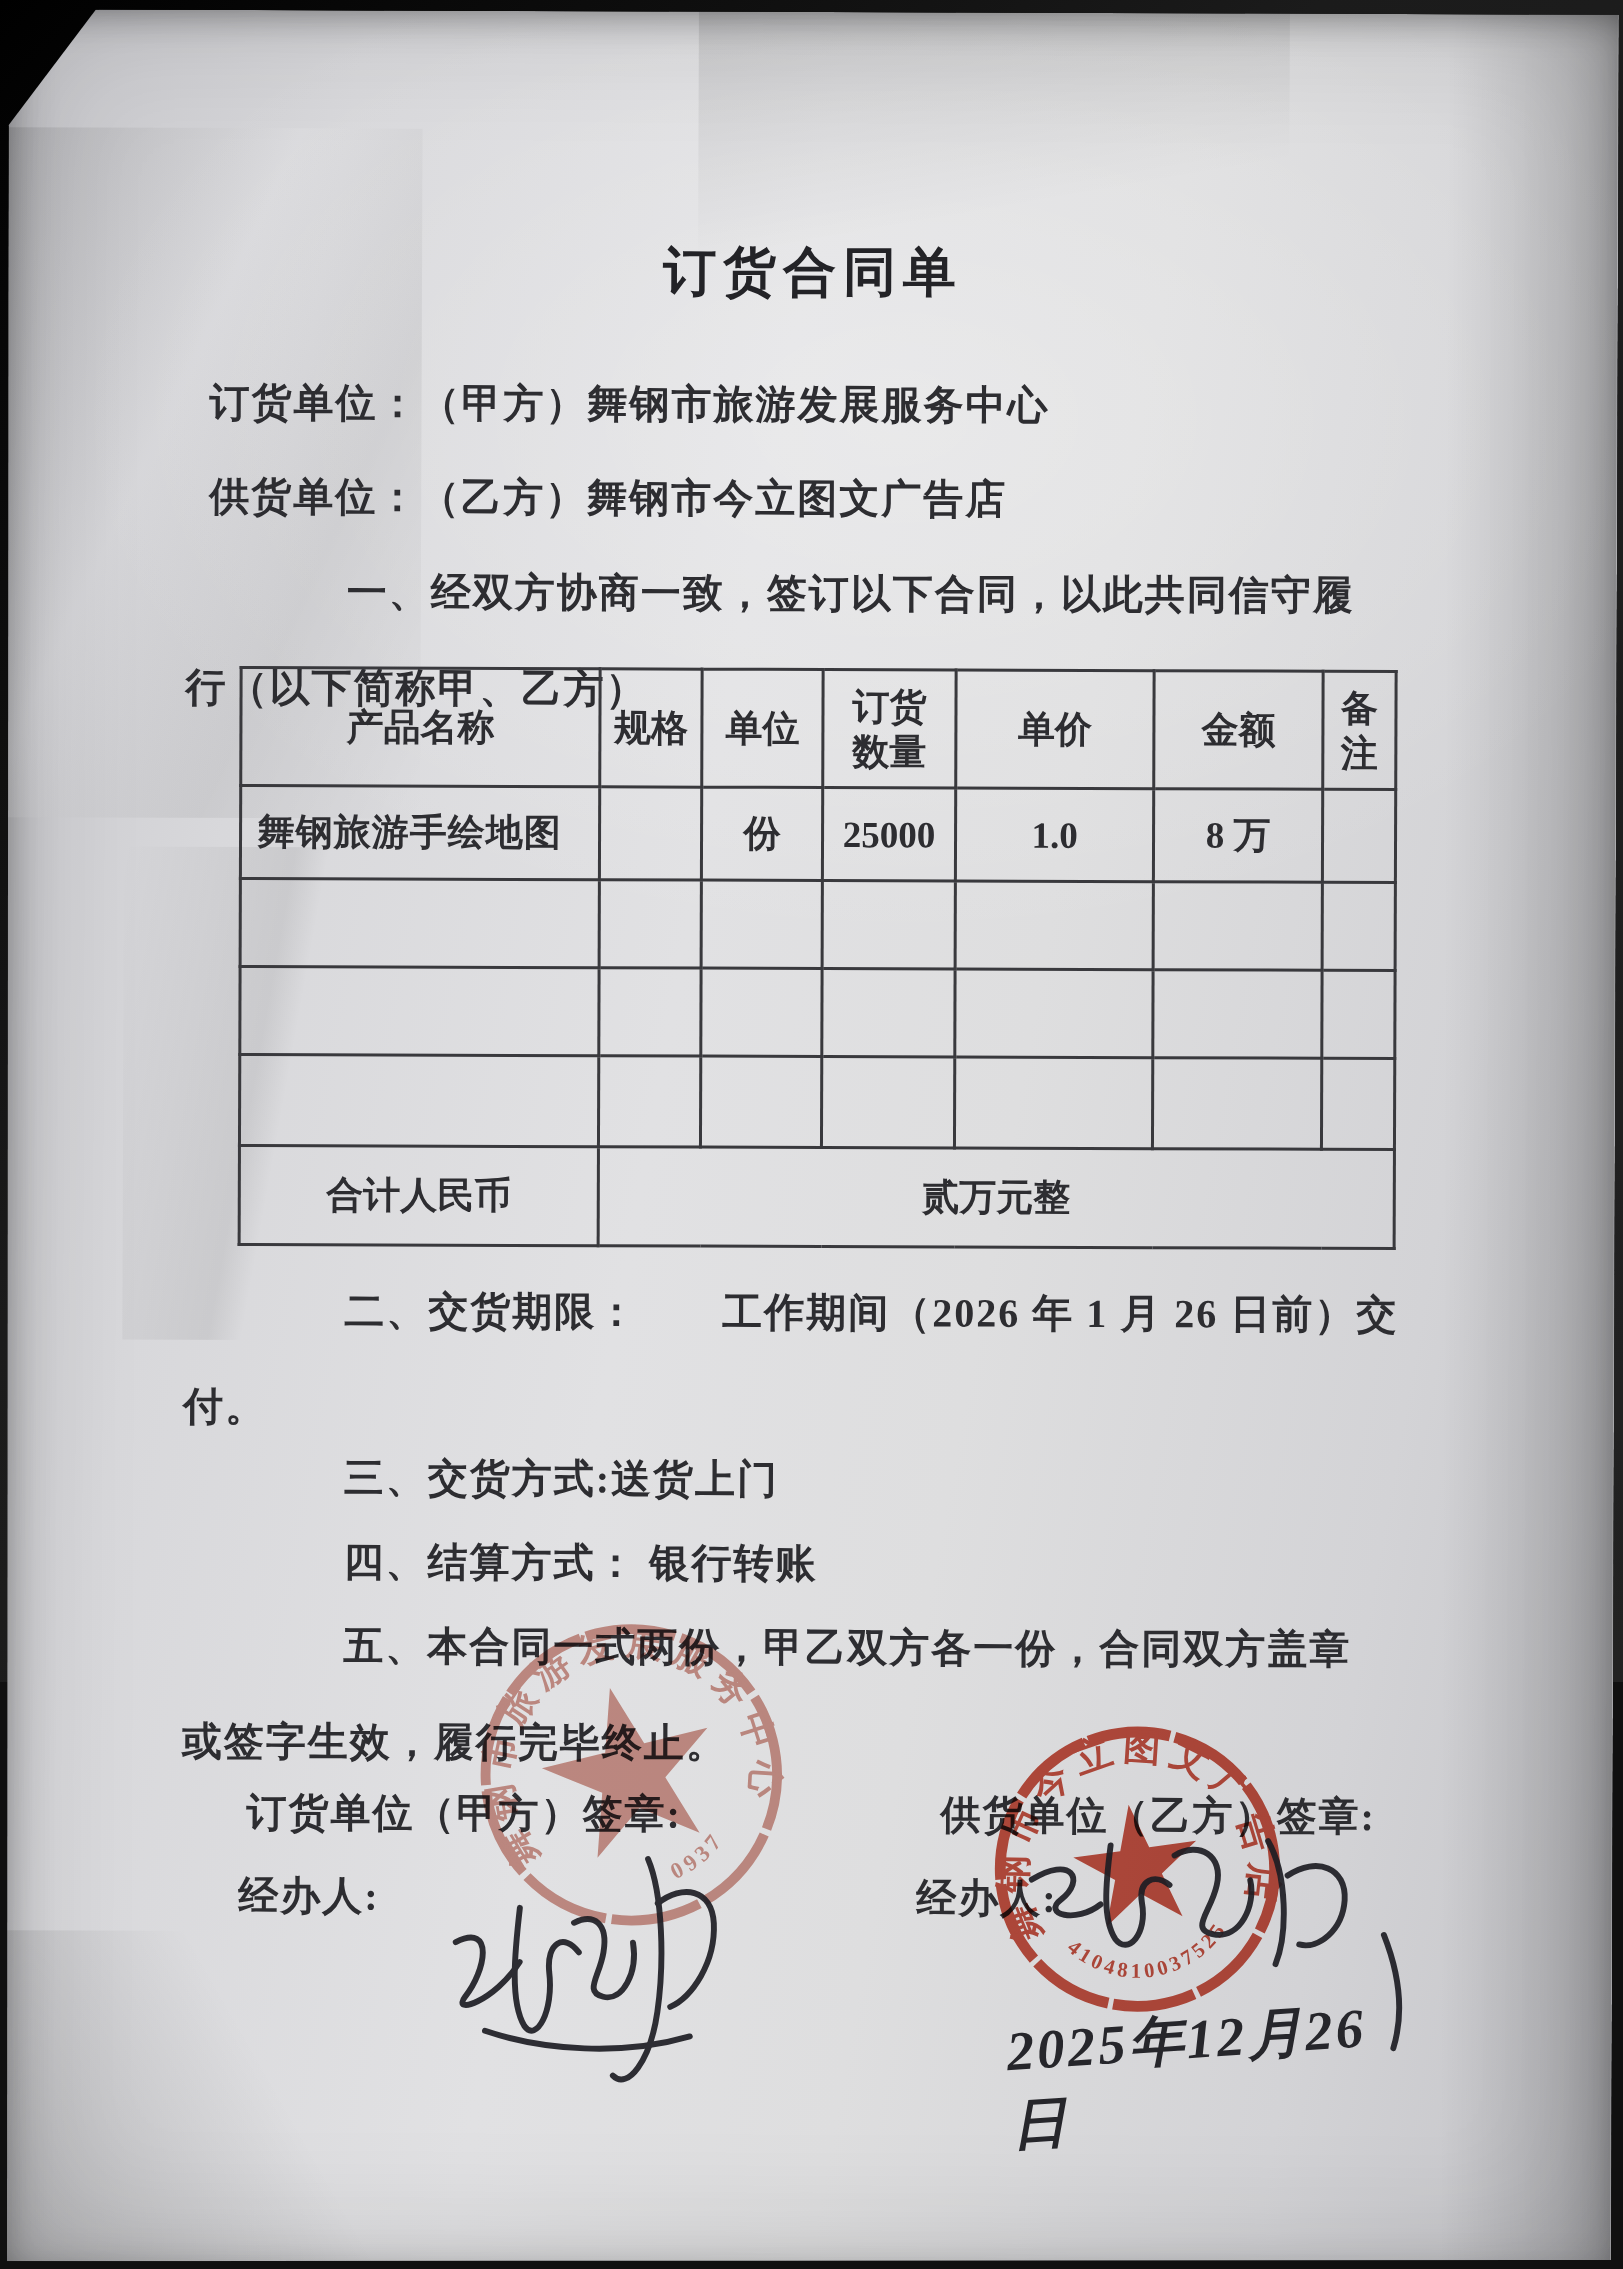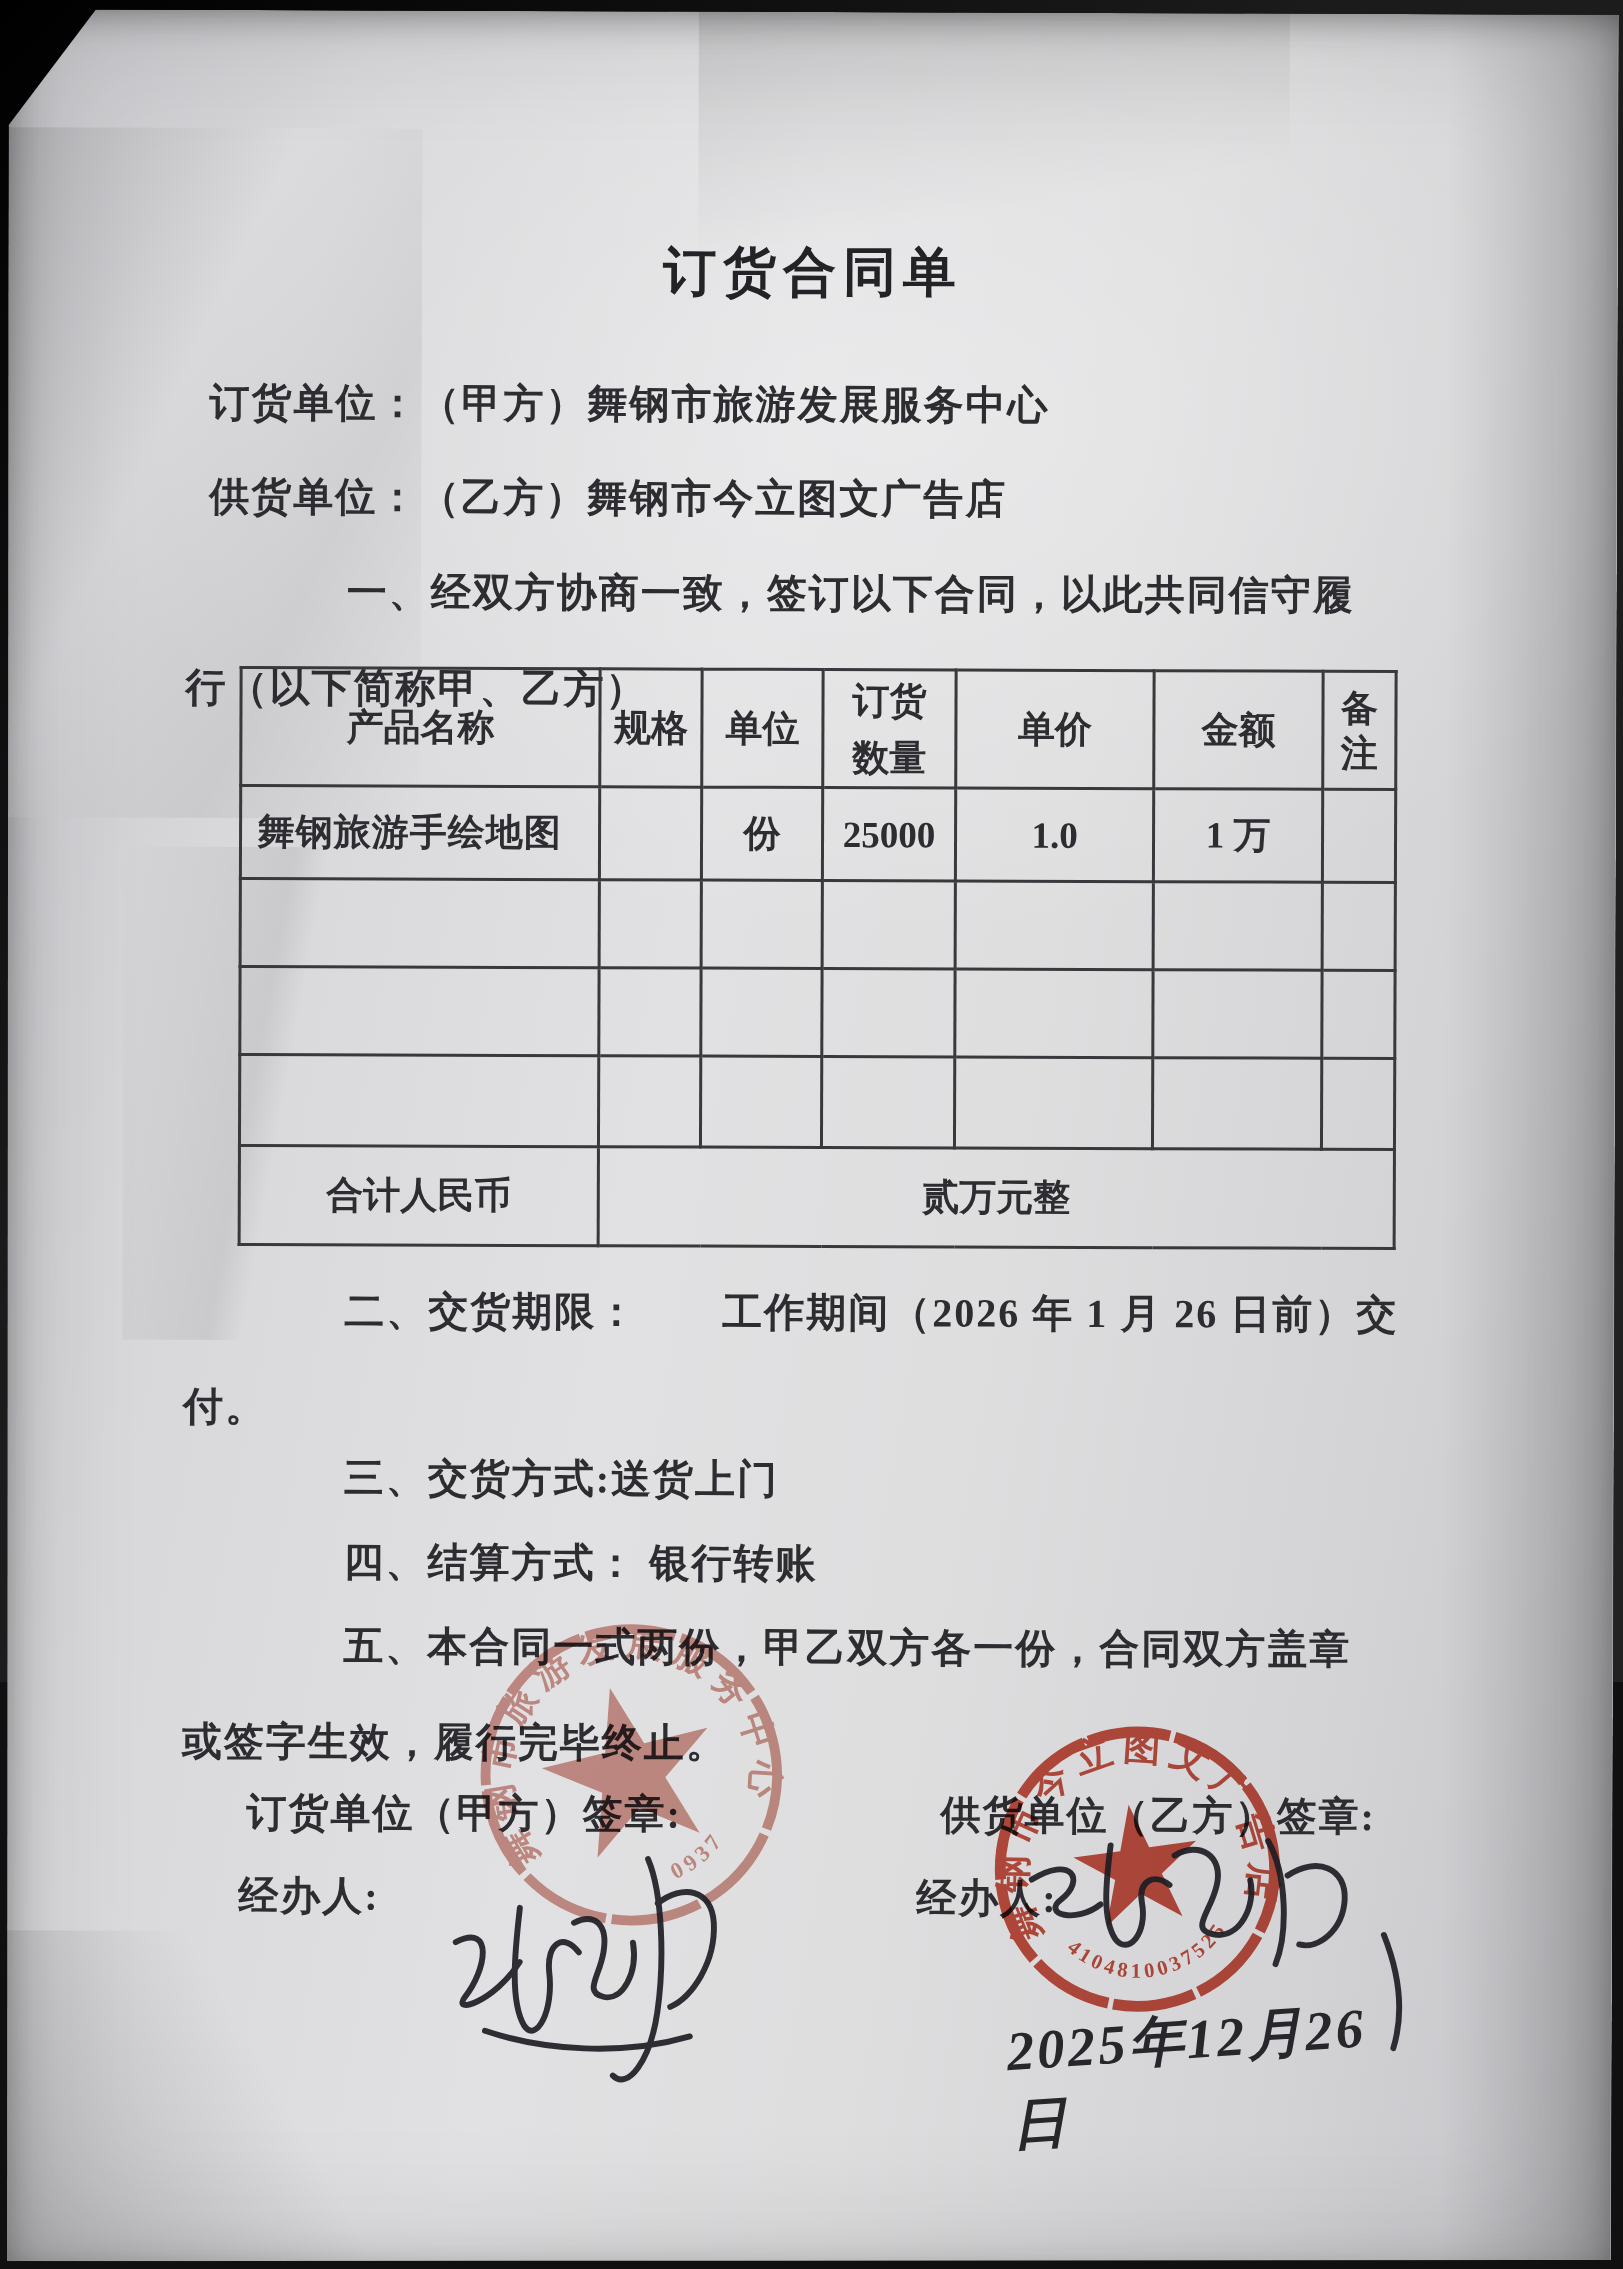--- a/index.html
+++ b/index.html
@@ -89,34 +89,34 @@
         <col style="width:133px">
           <col style="width:198px">
           <col style="width:169px">
           <col style="width:73px">
       </colgroup>
       <tbody>
           <tr style="height:118px">
         <th>产品名称</th>
         <th>规格</th>
         <th>单位</th>
-        <th style="line-height:57px;">订货
+        <th style="line-height:45px;">订货
 数量</th>
         <th>单价</th>
         <th>金额</th>
         <th style="line-height:45px;">备
 注</th>
       </tr>
       <tr style="height:93px">
         <td class="name-cell">舞钢旅游手绘地图</td>
         <td></td>
         <td>份</td>
         <td>25000</td>
         <td>1.0</td>
-        <td>1 万</td>
+        <td>8 万</td>
         <td></td>
       </tr>
       <tr style="height:88px">
         <td></td>
             <td></td>
             <td></td>
             <td></td>
             <td></td>
             <td></td>
             <td></td>

